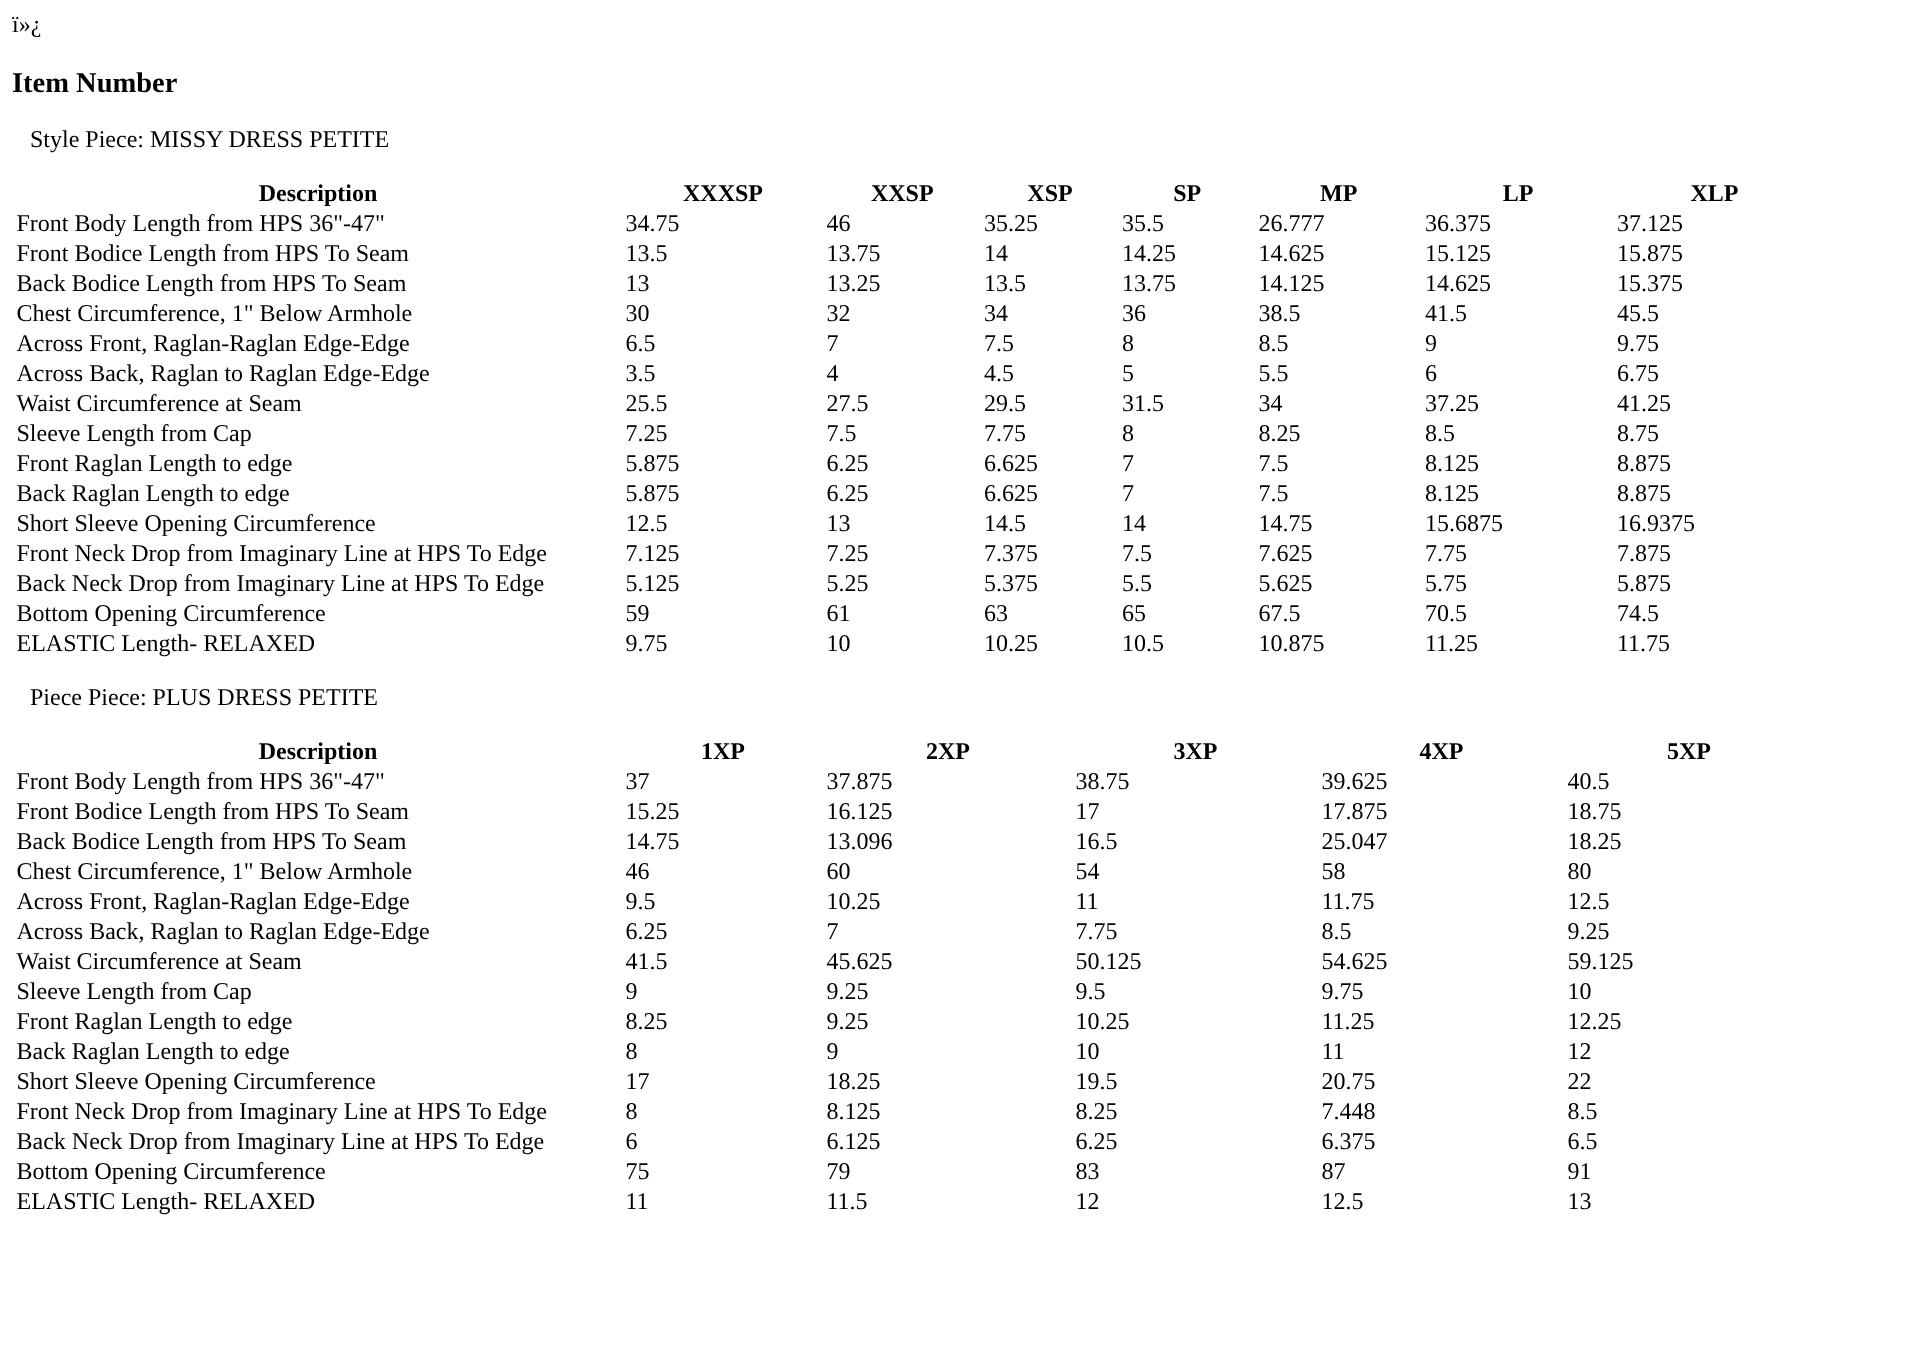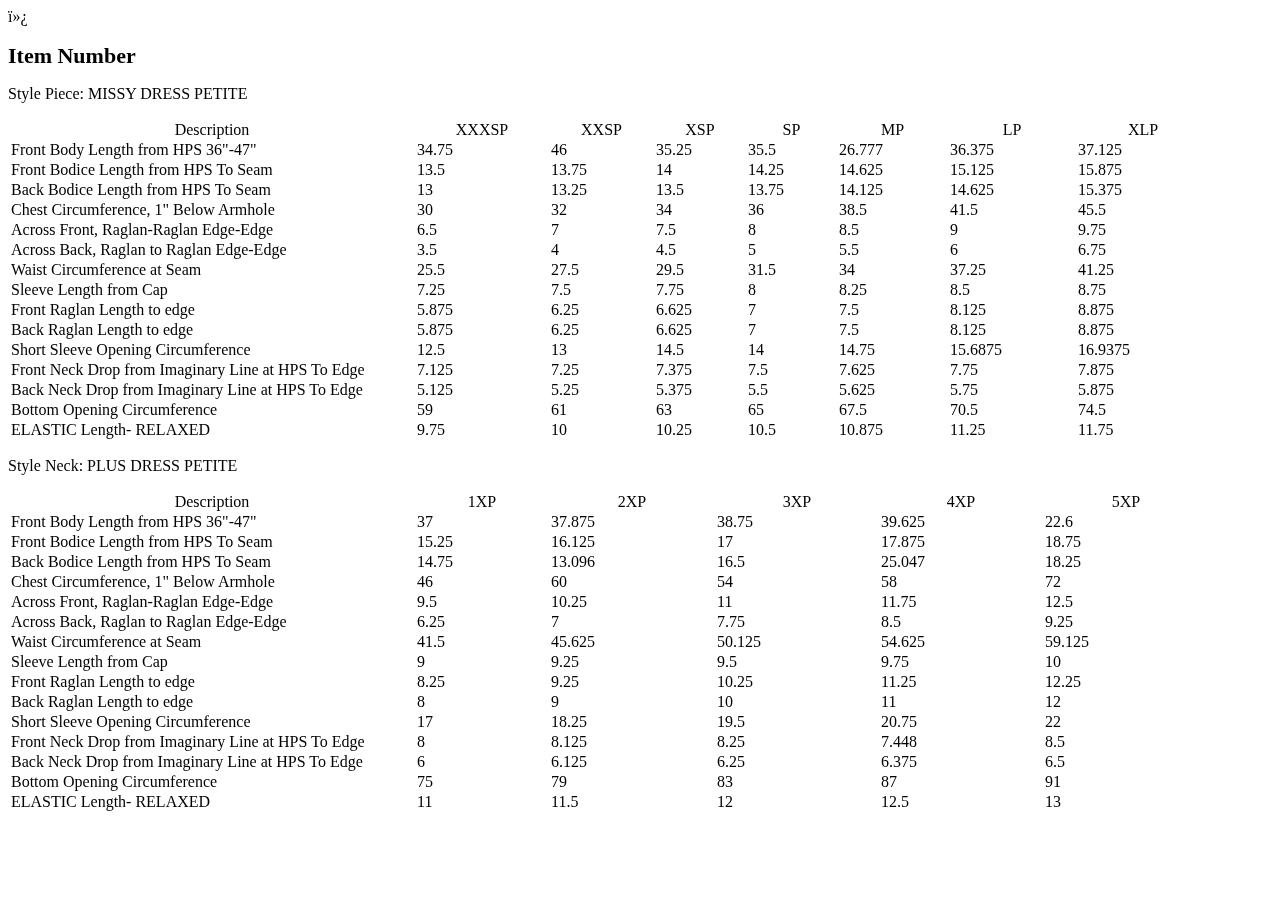--- a/index.html
+++ b/index.html
@@ -14,45 +14,45 @@
     margin: 0;
     padding: 8px;
     box-sizing: border-box;
     font-family: "Liberation Serif", "DejaVu Serif", serif;
     font-size: 16px;
   }
   .bom {
     line-height: 18px;
   }
   h3.page-title {
-    font-size: 22px;
+    font-size: 19px;
     line-height: 22px;
     font-weight: bold;
     margin: 19px 0 18px 0;
   }
   p.style-piece {
     line-height: 18px;
-    margin: 16px 0 16px 0;
+    margin: 16px 0 16px 12px;
   }
   table.size-table {
     border-collapse: separate;
     border-spacing: 2px;
     table-layout: fixed;
     margin: 0;
   }
   table.size-table th,
   table.size-table td {
     padding: 0 1px;
     line-height: 18px;
     white-space: nowrap;
     overflow: visible;
     font-size: 16px;
   }
   table.size-table th {
-    font-weight: normal;
+    font-weight: bold;
     text-align: center;
     margin-top: 12px;
   }
   table.size-table td {
     font-weight: normal;
     text-align: left;
     vertical-align: top;
   }
 </style>
 </head>
@@ -234,21 +234,21 @@
         <td>10</td>
         <td>10.25</td>
         <td>10.5</td>
         <td>10.875</td>
         <td>11.25</td>
         <td>11.75</td>
       </tr>
     </tbody>
 </table>
 
-<p class="style-piece">Style Neck: PLUS DRESS PETITE</p>
+<p class="style-piece">Piece Piece: PLUS DRESS PETITE</p>
 
 <table class="size-table">
   <colgroup>
     <col style="width:404px">
     <col style="width:132px">
     <col style="width:164px">
     <col style="width:162px">
     <col style="width:162px">
     <col style="width:164px">
   </colgroup>
@@ -262,21 +262,21 @@
         <th>5XP</th>
       </tr>
     </thead>
   <tbody>
       <tr>
         <td>Front Body Length from HPS 36"-47"</td>
         <td>37</td>
         <td>37.875</td>
         <td>38.75</td>
         <td>39.625</td>
-        <td>22.6</td>
+        <td>40.5</td>
       </tr>
       <tr>
         <td>Front Bodice Length from HPS To Seam</td>
         <td>15.25</td>
         <td>16.125</td>
         <td>17</td>
         <td>17.875</td>
         <td>18.75</td>
       </tr>
       <tr>
@@ -286,21 +286,21 @@
         <td>16.5</td>
         <td>25.047</td>
         <td>18.25</td>
       </tr>
       <tr>
         <td>Chest Circumference, 1" Below Armhole</td>
         <td>46</td>
         <td>60</td>
         <td>54</td>
         <td>58</td>
-        <td>72</td>
+        <td>80</td>
       </tr>
       <tr>
         <td>Across Front, Raglan-Raglan Edge-Edge</td>
         <td>9.5</td>
         <td>10.25</td>
         <td>11</td>
         <td>11.75</td>
         <td>12.5</td>
       </tr>
       <tr>

